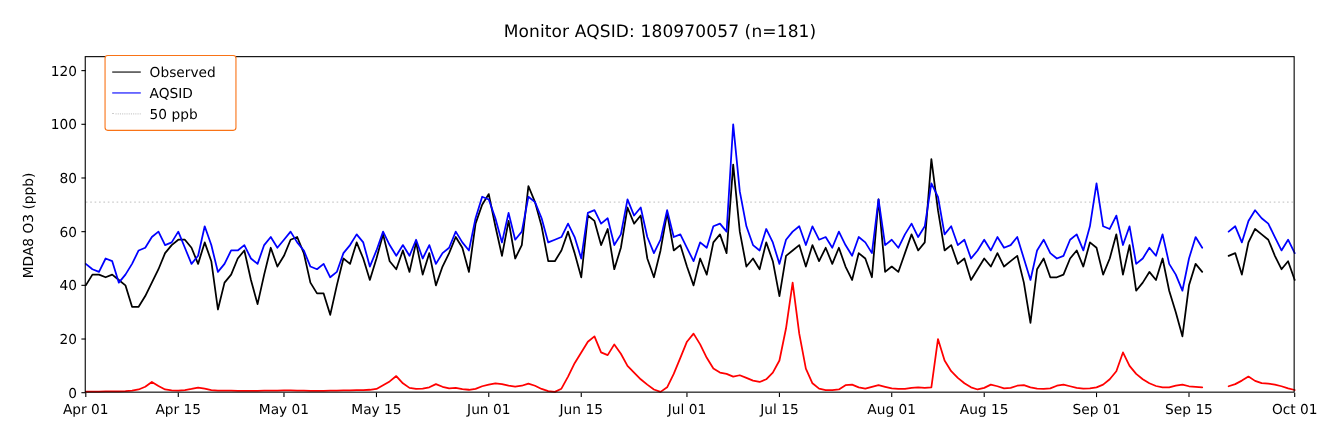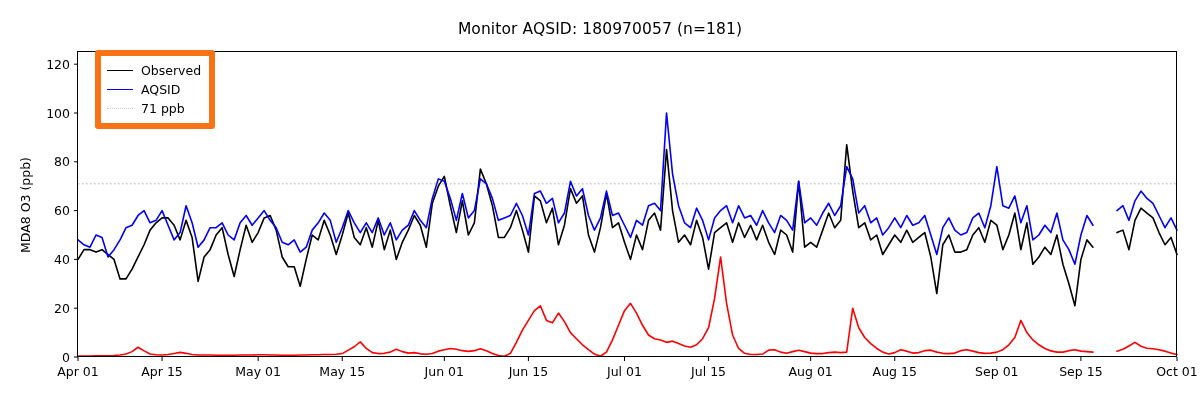--- a/index.html
+++ b/index.html
@@ -7,21 +7,21 @@
   #figure{position:relative;width:1200px;height:400px;background:#ffffff;}
   #chart-title{
     position:absolute;left:0;top:20px;width:1200px;text-align:center;
     font-size:15.5px;color:#000000;letter-spacing:0.1px;
   }
   #plot-svg{position:absolute;left:0;top:0;width:1200px;height:400px;display:block;}
   .tick-label{font-size:12.5px;fill:#000000;font-family:"DejaVu Sans","Liberation Sans",sans-serif;}
   .axis-title{font-size:12.5px;fill:#000000;font-family:"DejaVu Sans","Liberation Sans",sans-serif;}
   #legend-box{
     position:absolute;left:95px;top:50px;width:120px;
-    background:#ffffff;border:6px solid #f97316;border-radius:3px;
+    background:#ffffff;border:1px solid #f97316;border-radius:3px;
     padding:5px 7px 5px 6px;box-sizing:border-box;
   }
   .legend-row{display:flex;align-items:center;height:19px;}
   .legend-swatch{width:26px;height:0;border-top-width:1.9px;border-top-style:solid;margin-right:8px;flex:none;}
   .legend-label{font-size:12.5px;color:#000000;line-height:19px;white-space:nowrap;}
 </style>
 </head>
 <body>
 
 <div id="figure">
@@ -92,17 +92,17 @@
       <div class="legend-row">
         <span class="legend-swatch" style="border-top-color: rgb(0, 0, 0); border-top-style: solid;"></span>
         <span class="legend-label">Observed</span>
       </div>
       <div class="legend-row">
         <span class="legend-swatch" style="border-top-color: rgb(0, 0, 255); border-top-style: solid;"></span>
         <span class="legend-label">AQSID</span>
       </div>
       <div class="legend-row">
         <span class="legend-swatch" style="border-top-color: rgb(204, 204, 204); border-top-style: dotted;"></span>
-        <span class="legend-label">71 ppb</span>
+        <span class="legend-label">50 ppb</span>
       </div>
     </div>
 
 </div>
 
 </body></html>

